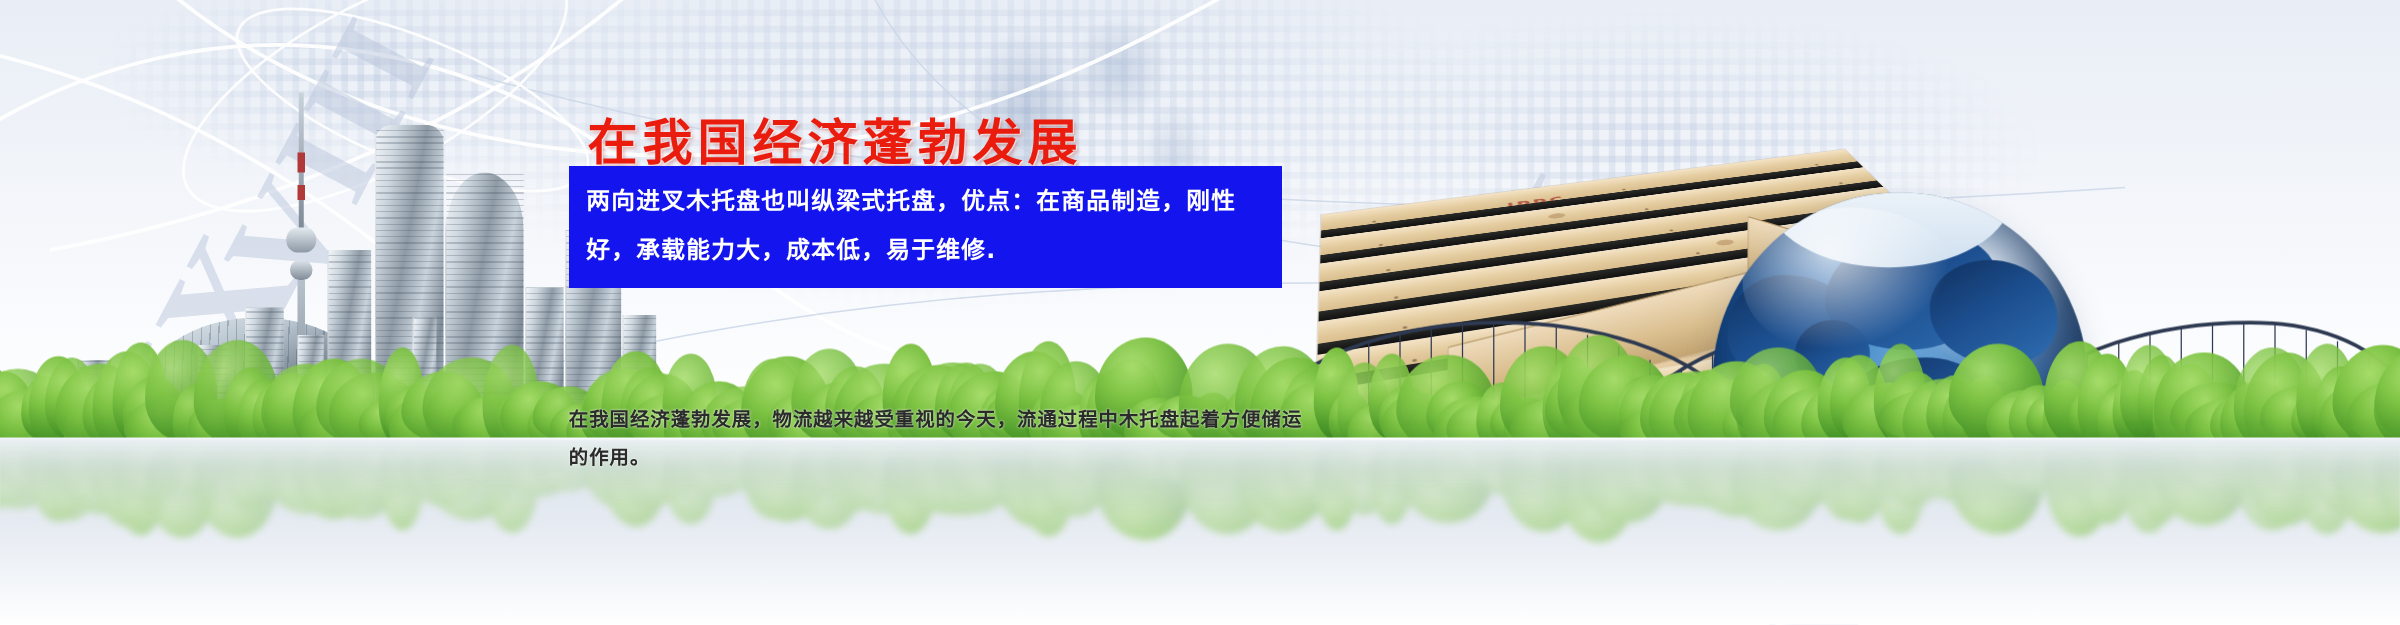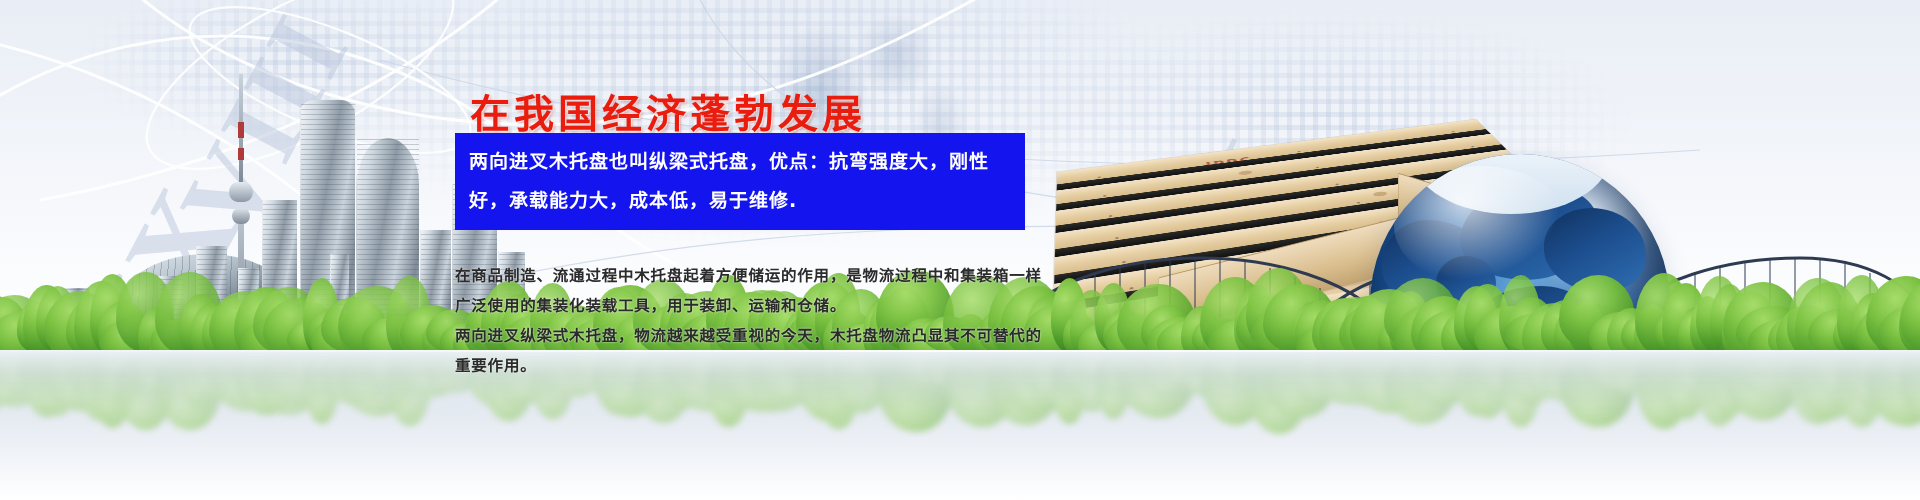--- a/index.html
+++ b/index.html
@@ -798,18 +798,17 @@
         <i class="tree" style="left:1873.4px;bottom:-5.9px;width:41.2px;height:65.2px;opacity:0.90;"></i>
         <i class="tree" style="left:1865.7px;bottom:-5.3px;width:78.6px;height:81.7px;opacity:0.98;"></i>
         <i class="tree" style="left:1878.1px;bottom:-4.4px;width:75.9px;height:51.8px;opacity:0.94;"></i>
         <i class="tree" style="left:1898.5px;bottom:-6.9px;width:57.0px;height:73.7px;opacity:0.95;"></i>
         <i class="tree" style="left:1899.6px;bottom:-4.4px;width:76.8px;height:78.2px;opacity:0.84;"></i>
       </div>
   </div>
 
   <h1 class="title">在我国经济蓬勃发展</h1>
 
-  <div class="highlight-box">两向进叉木托盘也叫纵梁式托盘，优点：抗弯强度大，刚性好，承载能力大，成本低，易于维修.</div>
-
-  <p class="para para-1">在商品制造、流通过程中木托盘起着方便储运的作用，是物流过程中和集装箱一样广泛使用的集装化装载工具，用于装卸、运输和仓储。</p>
-  <p class="para para-2">两向进叉纵梁式木托盘，物流越来越受重视的今天，木托盘物流凸显其不可替代的重要作用。</p>
+  <div class="highlight-box">两向进叉木托盘也叫纵梁式托盘，优点：在商品制造，刚性好，承载能力大，成本低，易于维修.</div>
+
+  <p class="para para-2">在我国经济蓬勃发展，物流越来越受重视的今天，流通过程中木托盘起着方便储运的作用。</p>
 
 </div>
 
 </body></html>

